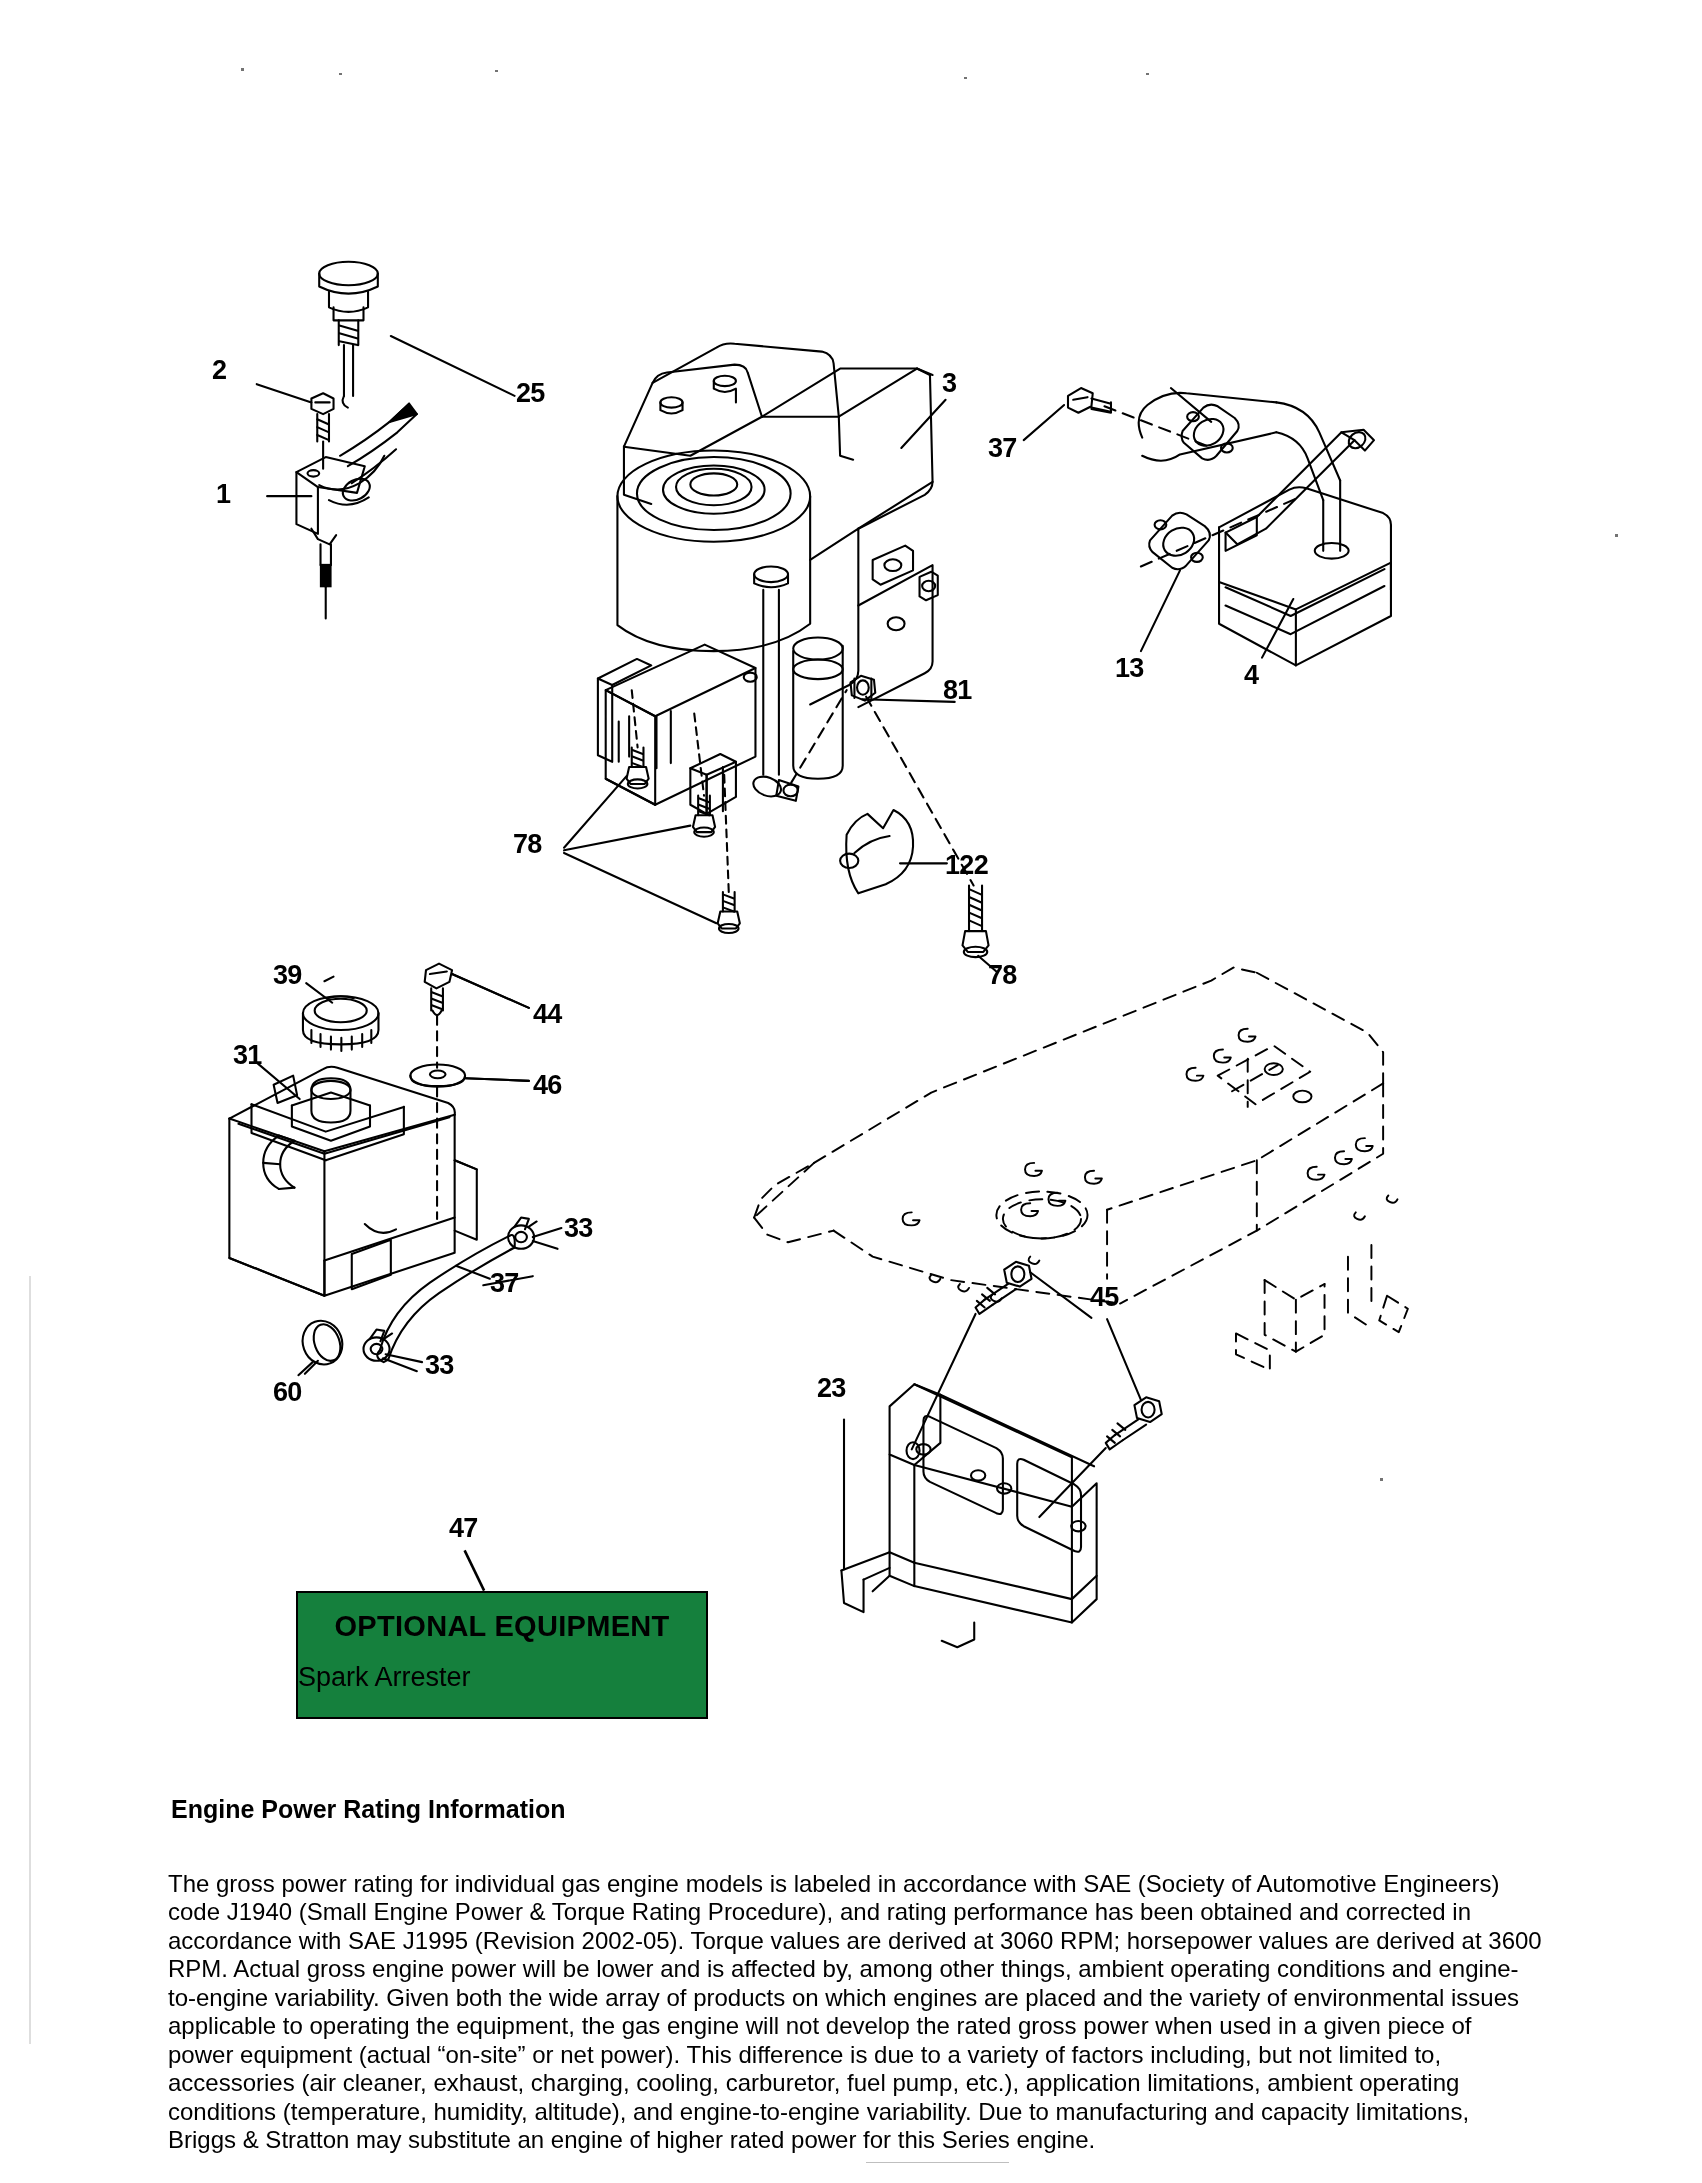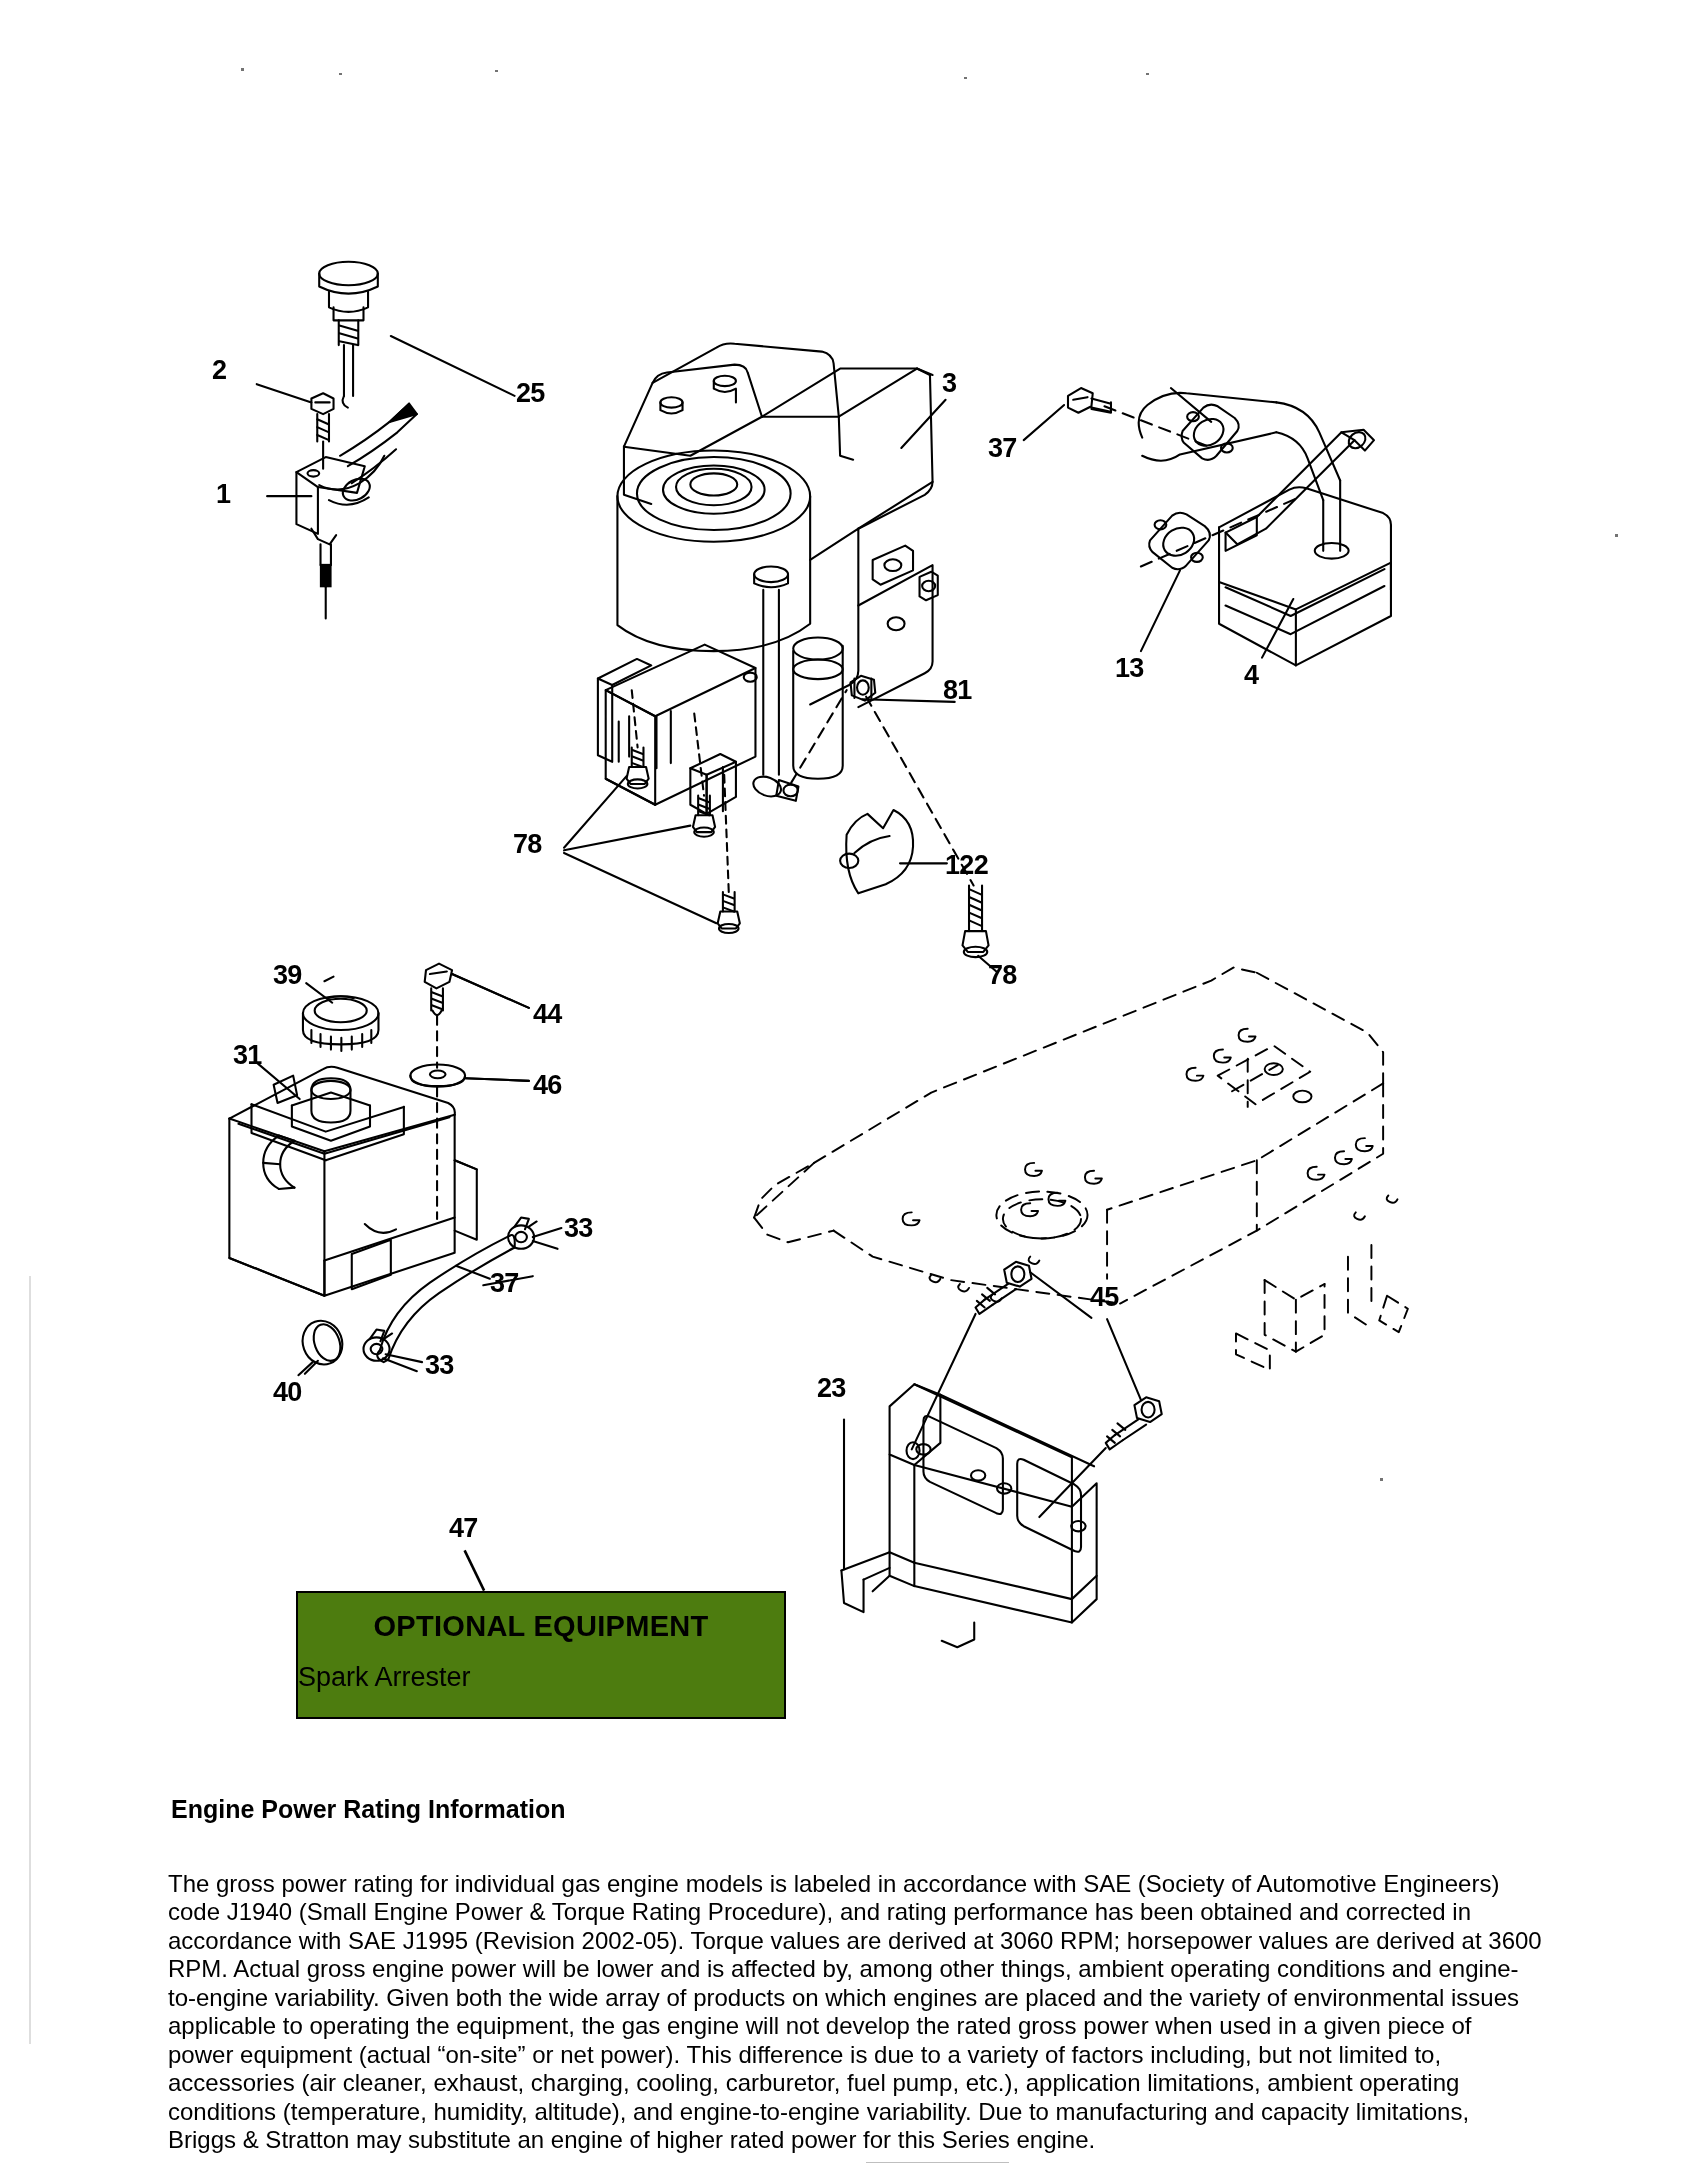--- a/index.html
+++ b/index.html
@@ -11,22 +11,22 @@
 
   
   #diagram{position:absolute;left:0;top:0;width:1703px;height:1758px;}
 
   
   .callout{position:absolute;font-family:"Liberation Sans", sans-serif;
            font-weight:bold;font-size:27px;line-height:1;letter-spacing:-0.7px;
            color:#000;white-space:nowrap;}
 
   
-  #opt-box{position:absolute;left:296px;top:1591px;width:490px;height:128px;
-           border:2.6px solid #000;background:#4d7c0f;box-sizing:border-box;padding-left:32px;}
+  #opt-box{position:absolute;left:296px;top:1591px;width:412px;height:128px;
+           border:2.6px solid #000;background:#15803d;box-sizing:border-box;padding-left:32px;}
   #opt-title{position:absolute;left:0;top:17px;width:100%;text-align:center;
              font-size:29px;font-weight:bold;letter-spacing:0.3px;}
   #opt-sub{position:absolute;left:0;top:69px;width:100%;text-align:left;
            font-size:27px;font-weight:normal;}
 
   
   #fig-caption{position:absolute;left:0;top:1745px;width:951px;text-align:center;
                font-size:21.5px;letter-spacing:0px;}
   #rating-heading{position:absolute;left:171px;top:1795px;font-size:25px;font-weight:bold;}
   #rating-body{position:absolute;left:168px;top:1852px;width:1374px;
@@ -476,21 +476,21 @@
   <div class="callout" style="left:513px;top:831px">78</div>
   <div class="callout" style="left:945px;top:852px">122</div>
   <div class="callout" style="left:988px;top:962px">78</div>
   <div class="callout" style="left:273px;top:962px">39</div>
   <div class="callout" style="left:233px;top:1042px">31</div>
   <div class="callout" style="left:533px;top:1001px">44</div>
   <div class="callout" style="left:533px;top:1072px">46</div>
   <div class="callout" style="left:564px;top:1215px">33</div>
   <div class="callout" style="left:490px;top:1270px">37</div>
   <div class="callout" style="left:425px;top:1352px">33</div>
-  <div class="callout" style="left:273px;top:1379px">40</div>
+  <div class="callout" style="left:273px;top:1379px">60</div>
   <div class="callout" style="left:1090px;top:1284px">45</div>
   <div class="callout" style="left:817px;top:1375px">23</div>
 
   <div class="callout" style="left:449px;top:1515px">47</div>
   <svg style="position:absolute;left:449px;top:1545px;width:91px;height:51px" viewBox="0 0 140 78" width="91" height="51">
     <path d="M24 8 L54 70" stroke="#000" stroke-width="4" fill="none"></path>
   </svg>
 
   <div id="opt-box">
     <div id="opt-title">OPTIONAL EQUIPMENT</div>

